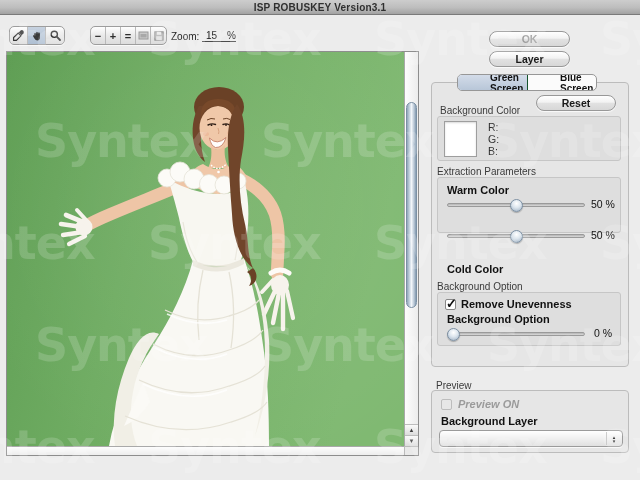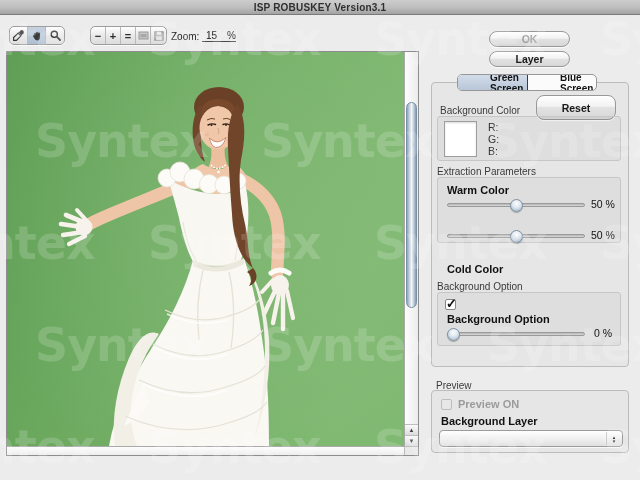--- a/index.html
+++ b/index.html
@@ -48,21 +48,21 @@
     position:absolute; width:81px; height:16px; border-radius:8px;
     border:1px solid #989898;
     background:linear-gradient(#ffffff,#f2f2f2 45%,#e2e2e2 50%,#d7d7d7);
     box-shadow:0 1px 1px rgba(255,255,255,.8);
     font-size:10.5px; font-weight:bold; color:#1a1a1a;
     display:flex; align-items:center; justify-content:center; cursor:default;
   }
   .pushbtn.disabled { color:#9e9e9e; }
   #ok-btn { left:489px; top:31px; }
   #cancel-btn { left:489px; top:51px; }
-  #reset-btn { left:536px; top:95px; width:80px; height:25px; }
+  #reset-btn { left:536px; top:95px; width:80px; height:16px; }
   
   .tabs {
     position:absolute; left:457px; top:74px; height:17px; display:flex;
     border:1px solid #979797; border-radius:5px; overflow:hidden;
     background:#fbfbfb; z-index:3;
   }
   .tab {
     width:69px; height:100%; display:flex; align-items:center; justify-content:center;
     font-size:10px; font-weight:bold; color:#111; cursor:default;padding-left:32px;
   }
@@ -104,21 +104,21 @@
   
   .checkbox {
     position:absolute; width:11px; height:11px; background:#fff;
     border:1px solid #878787; border-radius:2px;
   }
   .checkbox .check {
     position:absolute; left:0px; top:-4px; font-size:13px; font-weight:bold; color:#111;
   }
   .checkbox.disabled { background:#e7e7e7; border-color:#bdbdbd; }
   .chk-label { position:absolute; font-size:11px; font-weight:bold; color:#111; }
-  .chk-label.disabled { color:#9b9b9b; }
+  .chk-label.disabled { color:#9b9b9b;font-style:italic; }
   
   .popup {
     position:absolute; left:7px; top:39px; width:184px; height:17px;
     border:1px solid #9b9b9b; border-radius:4px;
     background:linear-gradient(#ffffff,#ededed 60%,#e0e0e0);
     box-shadow:0 1px 0 rgba(255,255,255,.7);
   }
   .popup .stepper {
     position:absolute; right:1px; top:1px; width:15px; height:13px;
     display:flex; flex-direction:column; align-items:center; justify-content:center;
@@ -235,39 +235,40 @@
 
 <span class="section-label" style="left:440px; top:105px;">Background Color</span>
 <div class="inner-box" id="bgcolor-box">
   <div class="swatch"></div>
   <span class="rgb-label" style="top:4px;">R:</span>
   <span class="rgb-label" style="top:16px;">G:</span>
   <span class="rgb-label" style="top:28px;">B:</span>
 </div>
 
 <span class="section-label" style="left:437px; top:166px;">Extraction Parameters</span>
-<div class="inner-box" style="left:437px; top:177px; width:184px; height:66px;">
+<div class="inner-box" style="left:437px; top:177px; width:184px; height:56px;">
   <span class="ctl-label" style="left:9px; top:6px;">Warm Color</span>
   <div class="slider-track" style="left:9px; top:25px;">
     <div class="slider-thumb" style="left:calc(50% - 6.5px);"></div>
   </div>
   <span class="slider-value" style="left:153px; top:20px;">50 %</span>
 
   <span class="ctl-label" style="left:9px; top:37px;margin-top:48px;">Cold Color</span>
   <div class="slider-track" style="left:9px; top:56px;">
     <div class="slider-thumb" style="left:calc(50% - 6.5px);"></div>
   </div>
   <span class="slider-value" style="left:153px; top:51px;">50 %</span>
 </div>
 
 <span class="section-label" style="left:437px; top:281px;">Background Option</span>
 <div class="inner-box" style="left:437px; top:292px; width:184px; height:54px;">
   <div class="checkbox" style="left:7px; top:6px;">
     <span class="check">✓</span>
   </div>
+  <span class="chk-label" style="left:23px; top:5px;">Remove Unevenness</span>
   <span class="ctl-label" style="left:9px; top:20px;">Background Option</span>
   <div class="slider-track" style="left:9px; top:39px;">
     <div class="slider-thumb" style="left:-1px;"></div>
   </div>
   <span class="slider-value" style="left:156px; top:34px;">0 %</span>
 </div>
 
 <span class="section-label" style="left:436px; top:380px;">Preview</span>
 <div class="pane" id="preview-pane">
   <div class="checkbox disabled" style="left:9px; top:8px;"></div>

